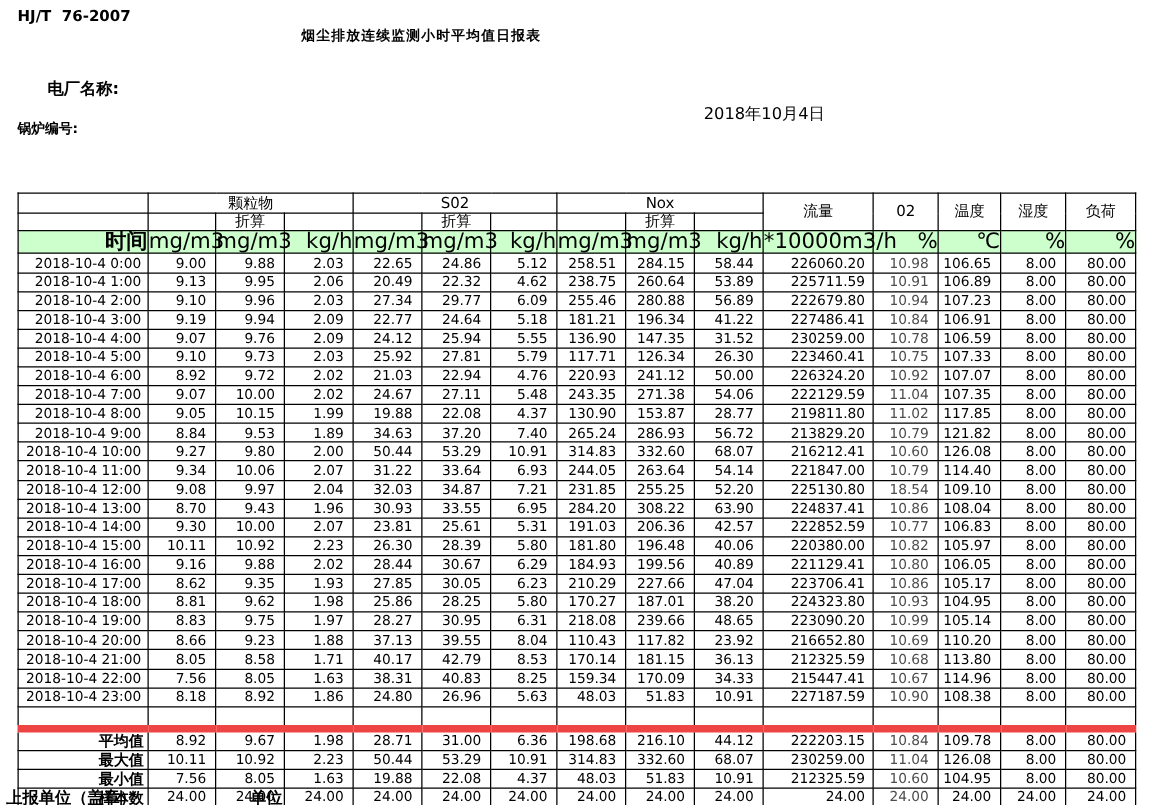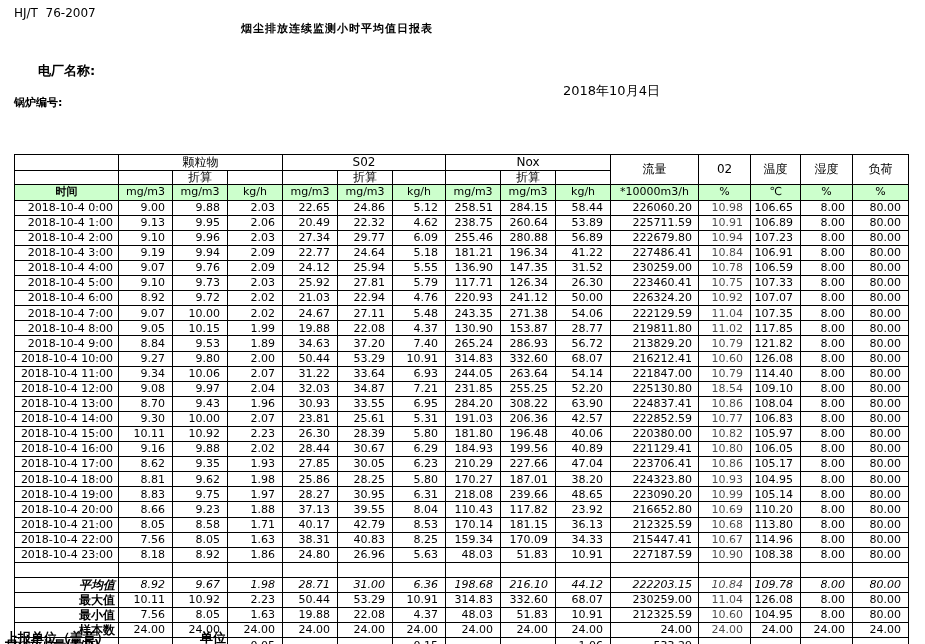--- a/index.html
+++ b/index.html
@@ -1,38 +1,38 @@
 <!DOCTYPE html>
 <html><head>
 <meta charset="utf-8">
 <style>
   html,body{margin:0;padding:0;background:#fff;}
   .page{position:relative;width:925px;height:644px;background:#fff;overflow:hidden;
         font-family:"DejaVu Sans",sans-serif;color:#000;}
-  .std{position:absolute;left:14px;top:6px;font-size:12px;font-weight:normal;white-space:pre;}
+  .std{position:absolute;left:14px;top:6px;font-size:12px;font-weight:bold;white-space:pre;}
   .title{position:absolute;left:337px;top:21px;transform:translateX(-50%);
          font-size:11px;font-weight:bold;letter-spacing:1px;white-space:nowrap;}
   .plant{position:absolute;left:14px;top:62px;font-size:13px;font-weight:bold;padding-left:24px;}
   .boiler{position:absolute;left:14px;top:95px;font-size:11px;font-weight:bold;}
   .date{position:absolute;left:563px;top:82px;font-size:13px;}
   table.report{position:absolute;left:14px;top:111px;border-collapse:collapse;
                table-layout:fixed;width:894px;margin-top:43px;}
   td{border:1px solid #000;font-size:11px;height:14.1px;line-height:1.05;
      padding:0 7px 0 0;text-align:right;white-space:nowrap;overflow:visible;}
   tr.h1 td{height:15px;}
   tr.h2 td{height:12px;}
-  tr.h3 td{height:15px;background:#ccffcc;text-align:center;padding:0;font-size:11px;}
+  tr.h3 td{height:15px;background:#ccffcc;padding:0;font-size:17px;}
   .ghd{text-align:center;padding:0;font-size:12px;}
   .timehd{font-weight:bold;font-size:13px;}
   td.flow{padding-right:6px;}
   td.o2col{color:#4d4d4d;}
   td.timecell{padding-right:5px;}
   td.sumlabel{font-size:12px;font-weight:bold;padding-right:3px;}
   td.daily-label{text-align:left;padding:0;text-indent:-9px;}
-  tr.avg-row td{border-top:1px solid #ef4444;font-style:italic;}
+  tr.avg-row td{border-top:6px solid #ef4444;}
   .f1{position:absolute;left:5px;top:612px;font-size:12px;font-weight:bold;}
   .f2{position:absolute;left:5px;top:629px;font-size:13px;font-weight:bold;}
   .f3{position:absolute;left:200px;top:629px;font-size:13px;font-weight:bold;}
 </style>
 </head>
 <body>
 
 <div class="page">
   <div class="std">HJ/T  76-2007</div>
   <div class="title">烟尘排放连续监测小时平均值日报表</div>

